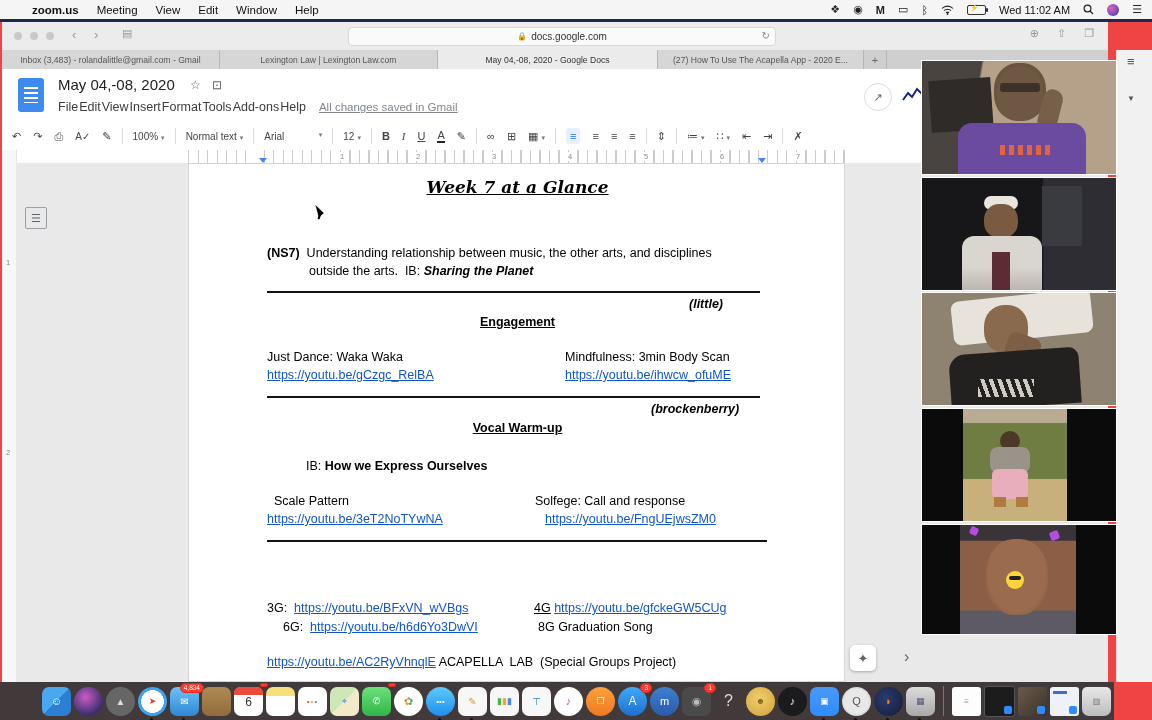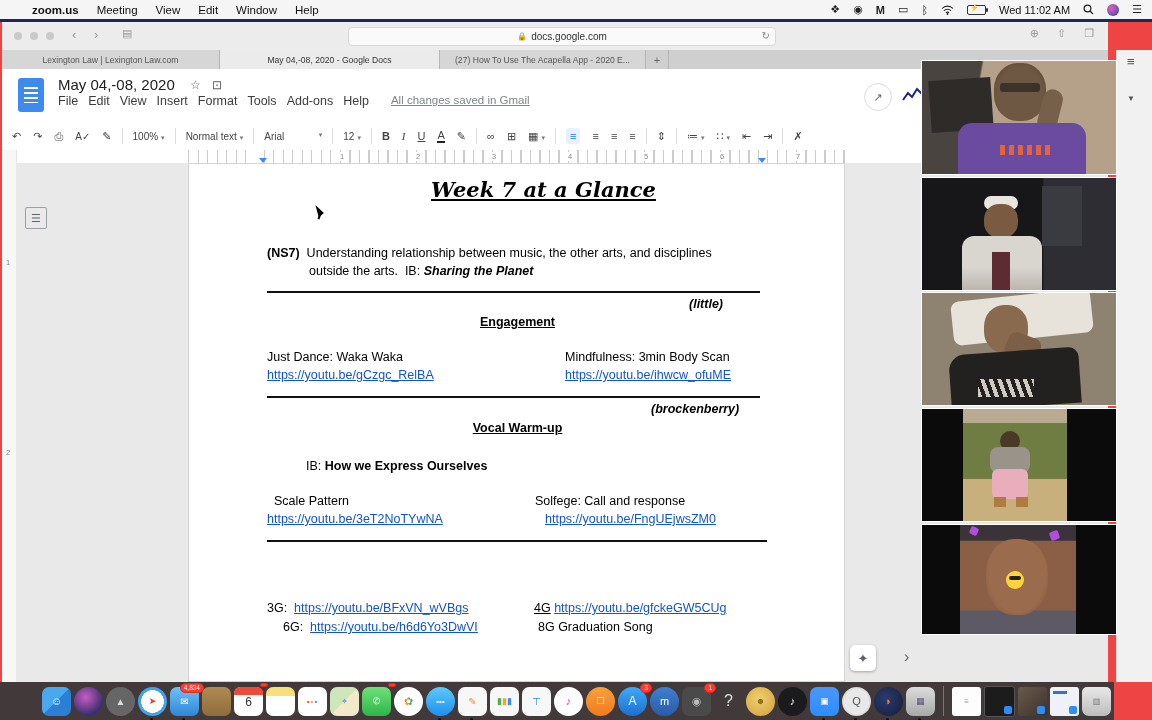--- a/index.html
+++ b/index.html
@@ -35,21 +35,21 @@
        justify-content:center;padding:0 8px;box-sizing:border-box;white-space:nowrap;overflow:hidden;background:#d6d6d6;}
   .tab.active{background:#ebebeb;color:#333;}
   .tab-plus{width:22px;font-size:11px;color:#666;display:flex;align-items:center;justify-content:center;border-right:1px solid #b5b5b5;}
   
   .docs-chrome{position:absolute;left:0;top:47px;width:100%;height:75px;background:#fff;}
   .docs-logo{position:absolute;left:16px;top:9px;width:26px;height:34px;background:#3e8bf0;border-radius:3px;}
   .docs-logo:before{content:"";position:absolute;left:6px;top:9px;width:14px;height:16px;
      background:repeating-linear-gradient(#fff 0 2px, transparent 2px 5px);}
   .docs-title{position:absolute;left:56px;top:7px;font-size:15px;color:#202124;}
   .docs-title-ic{position:absolute;top:9px;font-size:12px;color:#5f6368;}
-  .docs-menu{position:absolute;left:56px;top:25px;display:flex;gap:10px;font-size:12.5px;color:#3c3c3c;}
+  .docs-menu{position:absolute;left:56px;top:31px;display:flex;gap:1px;font-size:12.5px;color:#3c3c3c;align-items:center;}
   .saved{font-size:11.5px;color:#80868b;text-decoration:underline;margin-left:12px;}
   .chrome-circle{position:absolute;left:862px;top:14px;width:26px;height:26px;border:1px solid #dadce0;border-radius:50%;
                  display:flex;align-items:center;justify-content:center;color:#5f6368;font-size:11px;background:#fff;}
   
   .fmtbar{position:absolute;left:0;top:100px;width:100%;height:28px;background:#fff;display:flex;align-items:center;
           font-size:11px;color:#444;border-bottom:1px solid #e8e8e8;}
   .fi{margin:0 6px;white-space:nowrap;}
   .fi.sm{font-size:10px;}
   .sep{width:1px;height:16px;background:#ddd;margin:0 4px;}
   .dd{font-size:7px;color:#777;margin-left:3px;}
@@ -67,21 +67,21 @@
           font-size:7.5px;color:#888;}
   
   .docarea{position:absolute;left:14px;top:141px;width:1092px;height:519px;background:#e9e9e9;}
   .outline-btn{position:absolute;left:9px;top:44px;width:20px;height:20px;border:1px solid #9aa0a6;border-radius:2px;
                color:#5f6368;font-size:11px;display:flex;align-items:center;justify-content:center;background:#e9e9e9;}
   .page{position:absolute;left:172px;top:0px;width:657px;height:519px;background:#fff;border:1px solid #d5d5d5;box-sizing:border-box;}
   .doc-line{position:absolute;font-size:12.5px;color:#000;white-space:pre;}
   .center{width:657px;text-align:center;left:0;}
   .link{color:#1155cc;text-decoration:underline;}
   .hrule{position:absolute;height:2px;background:#111;}
-  .serifhead{font-family:"DejaVu Serif",serif;font-weight:bold;font-style:italic;font-size:21px;text-decoration:underline;margin-left:26px;}
+  .serifhead{font-family:"DejaVu Serif",serif;font-weight:bold;font-style:italic;font-size:17px;text-decoration:underline;}
   .clip{overflow:hidden;}
   .cursor-arrow{position:absolute;width:0;height:0;border-left:6px solid #000;border-top:10px solid transparent;
      border-bottom:3px solid transparent;transform:rotate(-15deg);}
   .cursor-arrow:after{content:"";position:absolute;left:-6px;top:-1px;width:2px;height:6px;background:#000;transform:rotate(35deg);}
   .explore-btn{position:absolute;width:26px;height:26px;background:#fff;border-radius:5px;box-shadow:0 1px 3px rgba(0,0,0,.3);
       display:flex;align-items:center;justify-content:center;color:#5f6368;font-size:13px;}
   .next-chevron{position:absolute;font-size:16px;color:#666;}
   
   .zoom-panel{left:1116px;top:50px;width:36px;height:632px;background:#f1f1f1;z-index:20;border-left:1px solid #ddd;}
   .panel-ic{position:absolute;left:10px;color:#555;}
@@ -153,20 +153,21 @@
         <span>docs.google.com</span>
         <span class="reload">↻</span>
       </div>
       <div class="sf-right">
         <span>⊕</span>
         <span>⇧</span>
         <span>❐</span>
       </div>
     </div>
     <div class="tabbar">
+      <div class="tab" style="width:218px;">Inbox (3,483) - rolandalittle@gmail.com - Gmail</div>
       <div class="tab" style="width:218px;">Lexington Law | Lexington Law.com</div>
       <div class="tab active" style="width:220px;text-align:center;">May 04,-08, 2020 - Google Docs</div>
       <div class="tab" style="width:206px;">(27) How To Use The Acapella App - 2020 E...</div>
       <div class="tab-plus">+</div>
     </div>
 
     <div class="docs-chrome">
       <div class="docs-logo"></div>
       <div class="docs-title">May 04,-08, 2020</div>
       <span class="docs-title-ic" style="left:188px;">☆</span>
@@ -283,20 +284,21 @@
         <div class="doc-line" style="left:356px;top:348px;"><span class="link">https://youtu.be/FngUEjwsZM0</span></div>
 
         <div class="hrule" style="left:78px;top:376px;width:500px;"></div>
 
 
         <div class="doc-line" style="left:78px;top:437px;"><span>3G:</span><span>  </span><span class="link">https://youtu.be/BFxVN_wVBgs</span></div>
         <div class="doc-line" style="left:345px;top:437px;"><span class="und">4G</span><span> </span><span class="link">https://youtu.be/gfckeGW5CUg</span></div>
         <div class="doc-line" style="left:94px;top:456px;"><span>6G:</span><span>  </span><span class="link">https://youtu.be/h6d6Yo3DwVI</span></div>
         <div class="doc-line" style="left:349px;top:456px;">8G Graduation Song</div>
 
+        <div class="doc-line" style="left:78px;top:491px;"><span class="link">https://youtu.be/AC2RyVhnqlE</span><span> ACAPELLA  LAB  (Special Groups Project)</span></div>
       </div>
 
       <div class="explore-btn" style="left:834px;top:482px;">✦</div>
       <div class="next-chevron" style="left:888px;top:485px;">›</div>
     </div>
   </div>
 
   <div class="abs zoom-panel">
     <span class="panel-ic" style="top:4px;font-size:13px;">≡</span>
     <span class="panel-ic" style="top:44px;font-size:8px;">▼</span>

